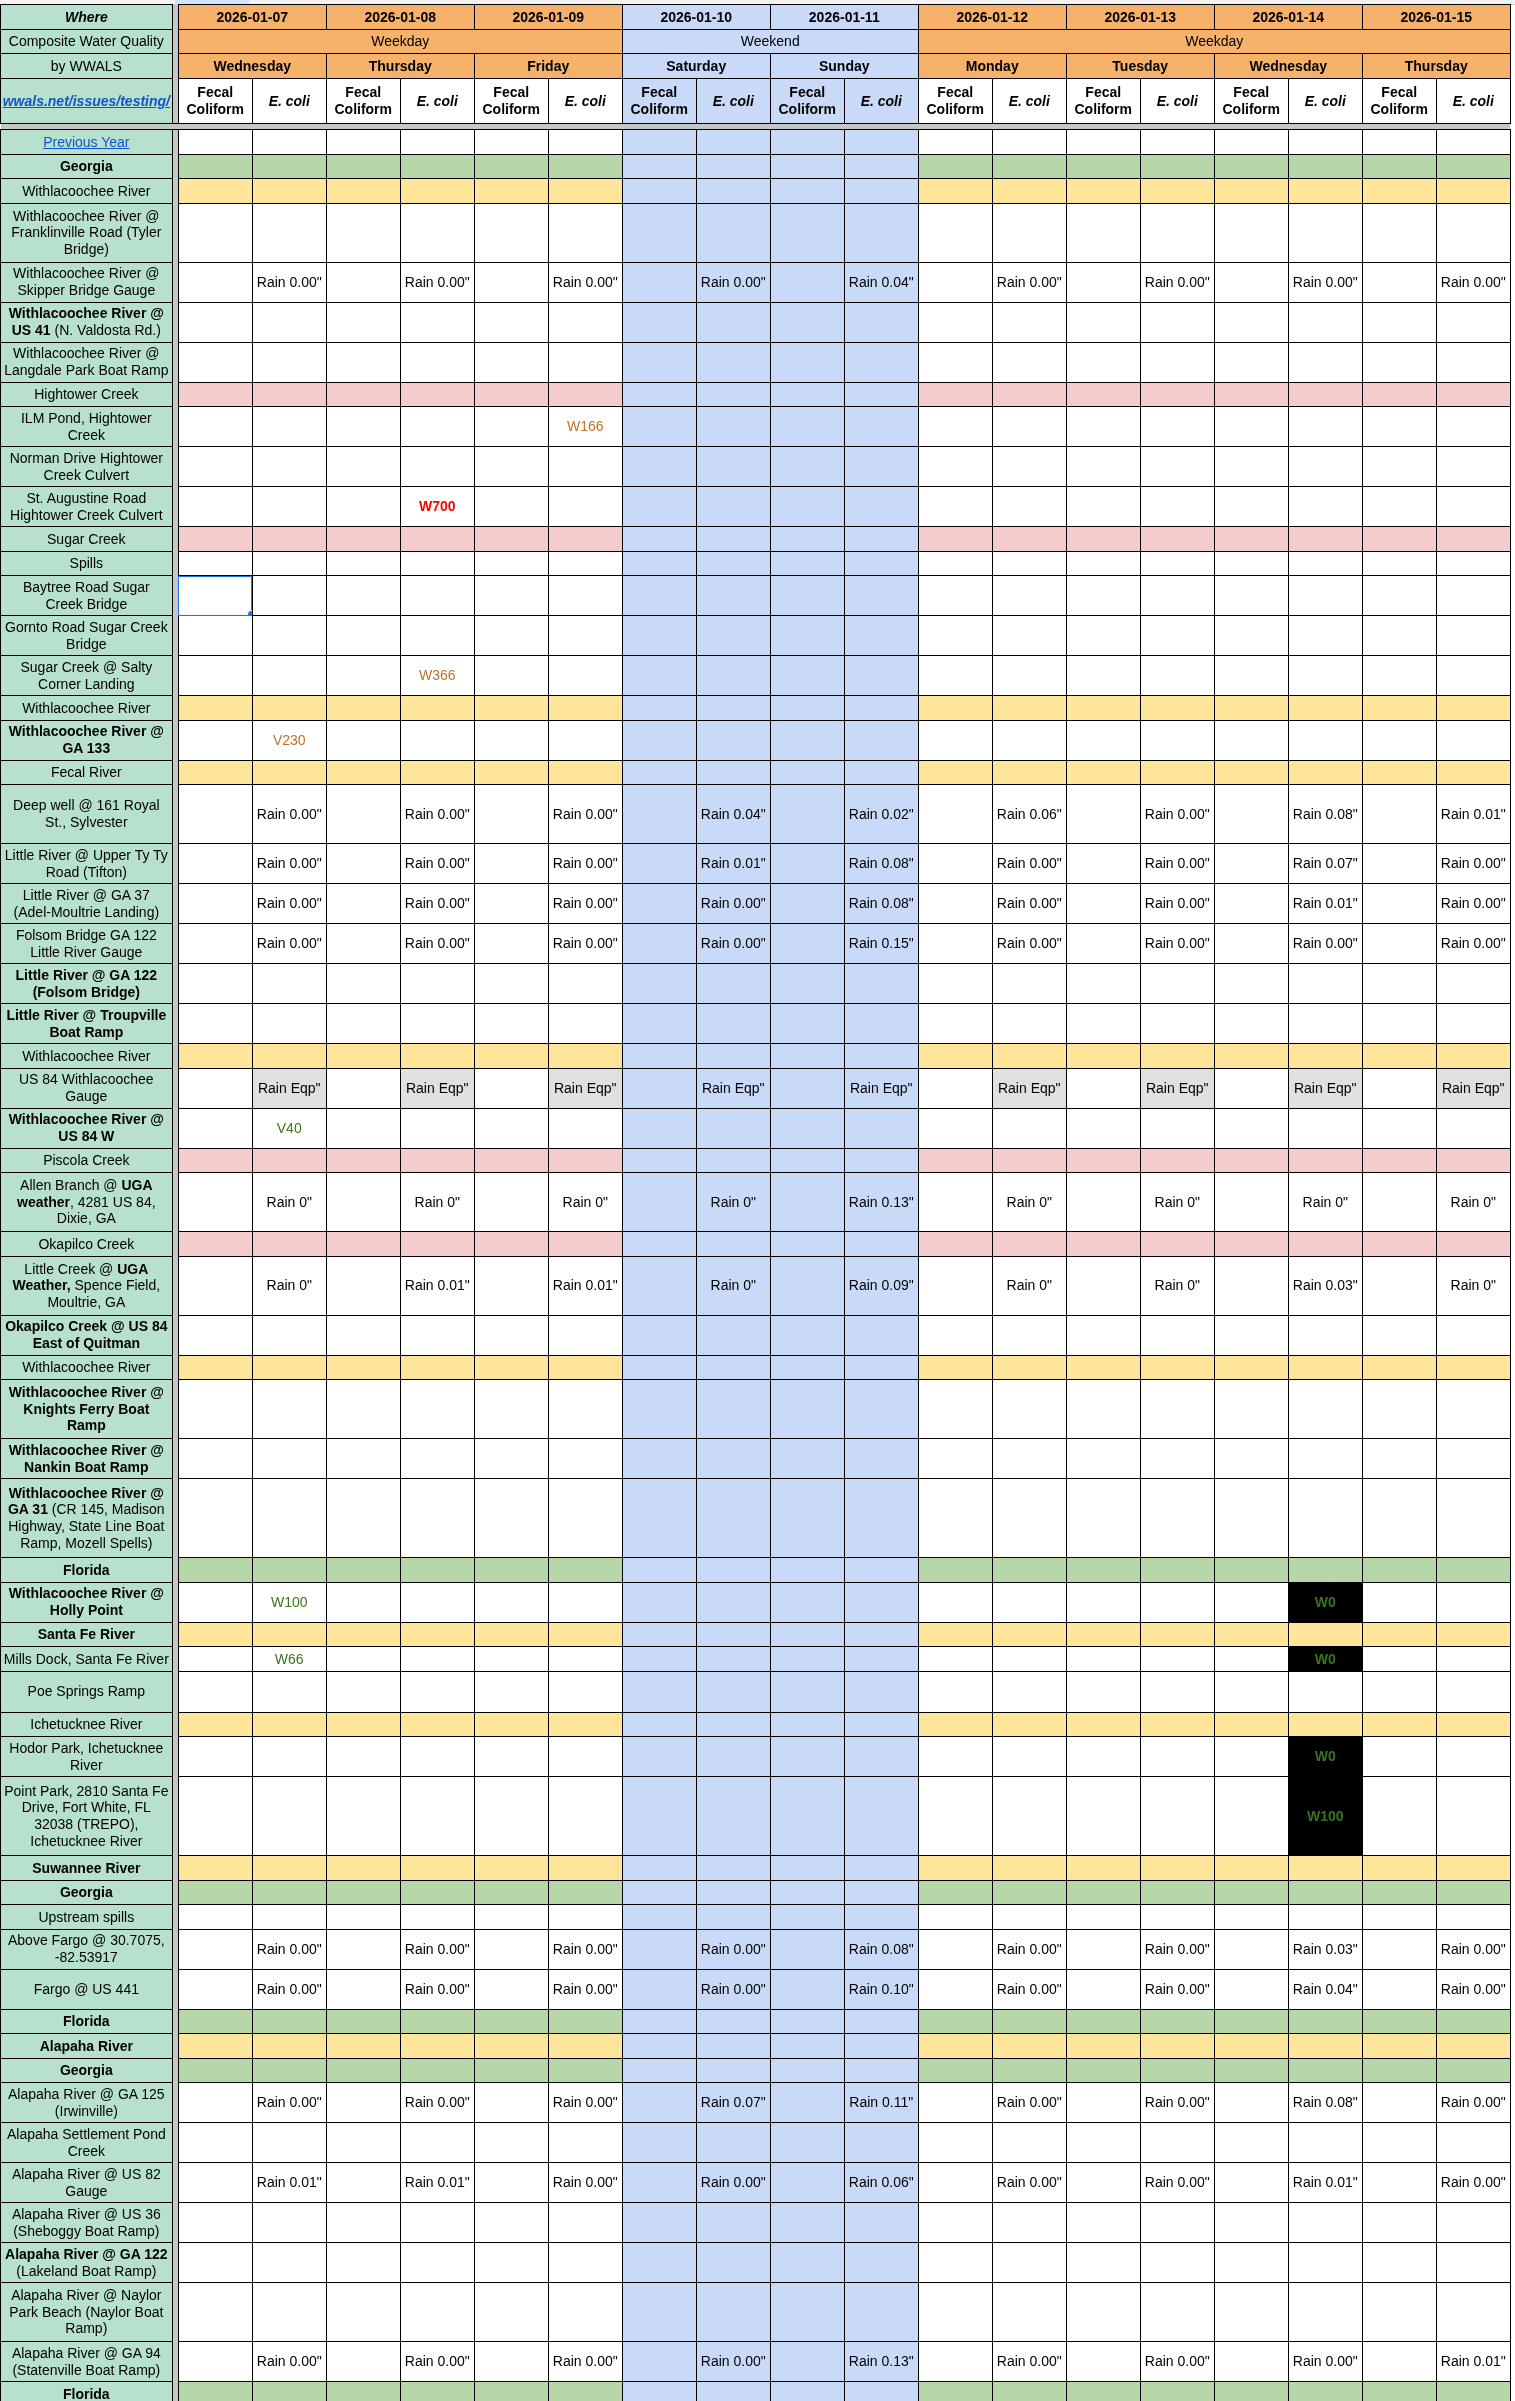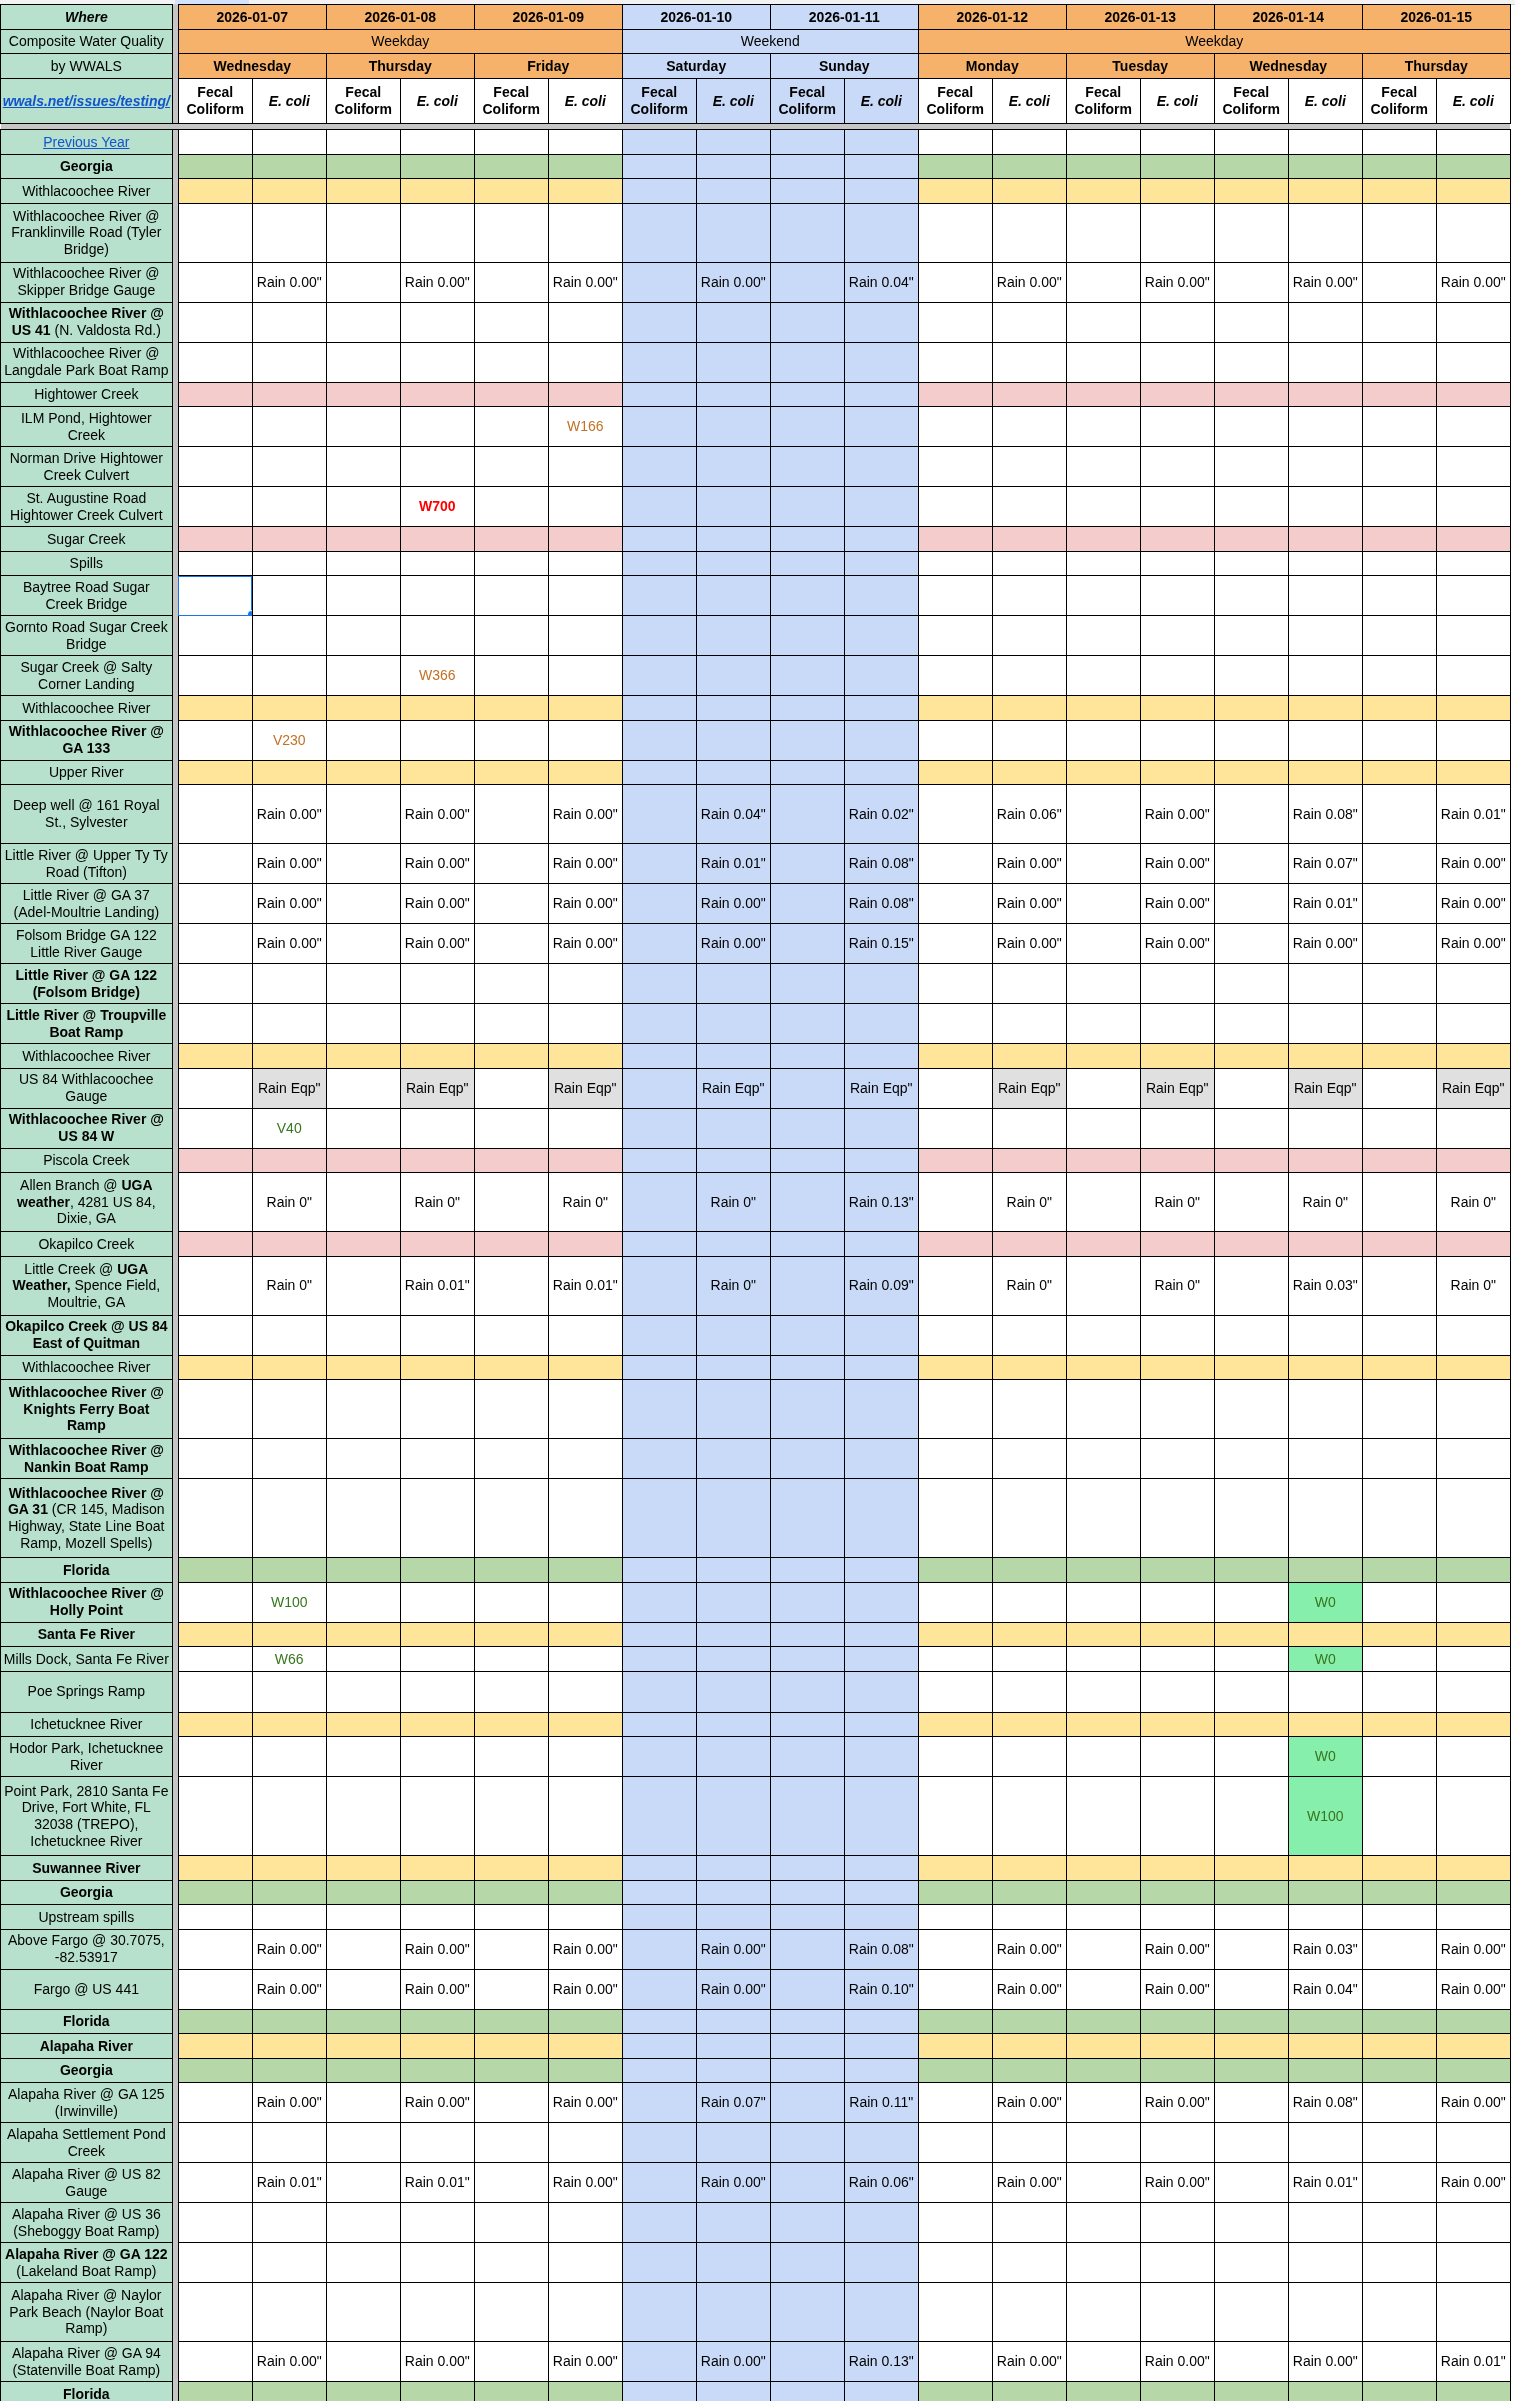--- a/index.html
+++ b/index.html
@@ -19,21 +19,21 @@
   .h-orange { background:#f6b26b; }
   .h-blue { background:#c9daf8; }
   .bold { font-weight:bold; }
   .ital { font-style:italic; }
   .white { background:#fff; }
   .wkend { background:#c9daf8; }
   .sec-green { background:#b6d7a8; }
   .sec-yellow { background:#ffe599; }
   .sec-pink { background:#f4cccc; }
   .eqp { background:#e0e0e0; }
-  .hl-yellow { background:#86efac; }
+  .hl-yellow { background:#000000;font-weight:bold; }
   .t-orange { color:#c27125; }
   .t-red { color:#ff0000; font-weight:bold; }
   .t-green { color:#38761d; }
   a.link { color:#1155cc; text-decoration:underline; }
   a.link.ital { font-weight:bold; }
   .selected-cell { outline:1.7px solid #1a73e8; outline-offset:-1.7px; position:relative; }
   .sel-handle { position:absolute; right:-3.5px; bottom:-3.5px; width:6.1px; height:6.1px; border-radius:50%; background:#1a73e8; border:0.9px solid #fff; }
   td.hdr-date { font-weight:bold; font-size:14px; }
   td.colhead { font-weight:bold; font-size:14px; line-height:17.5px; }
 </style>
@@ -498,21 +498,21 @@
         <td class="white"></td>
         <td class="white"></td>
         <td class="white"></td>
         <td class="white"></td>
         <td class="white"></td>
         <td class="white"></td>
         <td class="white"></td>
         <td class="white"></td>
       </tr>
       <tr style="height: 24.5px;">
-        <td class="where"><span>Upper River</span></td>
+        <td class="where"><span>Fecal River</span></td>
         <td class="sec-yellow"></td>
         <td class="sec-yellow"></td>
         <td class="sec-yellow"></td>
         <td class="sec-yellow"></td>
         <td class="sec-yellow"></td>
         <td class="sec-yellow"></td>
         <td class="wkend"></td>
         <td class="wkend"></td>
         <td class="wkend"></td>
         <td class="wkend"></td>

